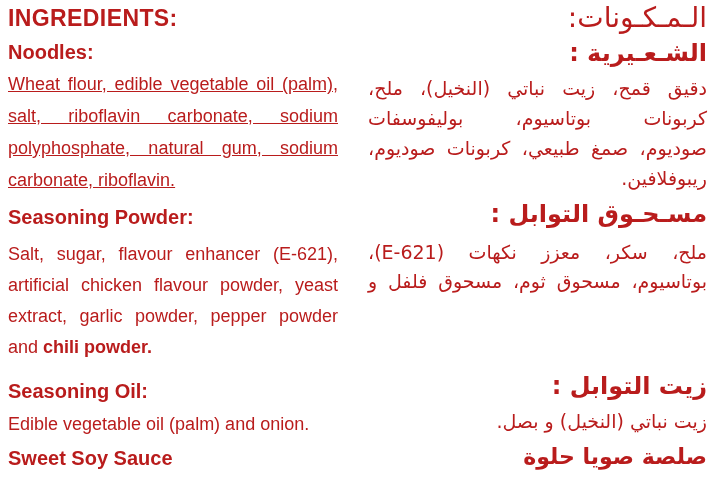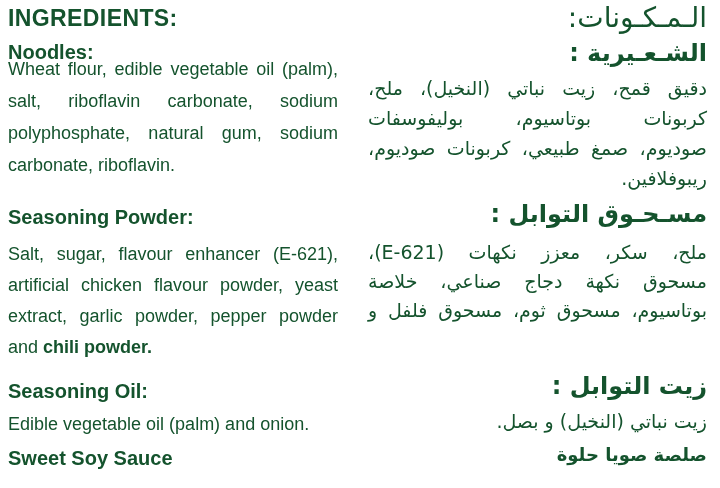--- a/index.html
+++ b/index.html
@@ -1,40 +1,40 @@
 <!DOCTYPE html>
 <html><head>
 <meta charset="utf-8">
 <style>
   html,body{margin:0;padding:0;background:#ffffff;}
   #label{
     position:relative;
     width:720px;height:488px;
     background:#ffffff;
-    color:#14532d;
+    color:#b91c1c;
     overflow:hidden;
   }
   
   .col-en{
     position:absolute;left:8px;top:0;width:330px;
     font-family:"Liberation Sans",sans-serif;
   }
   .en-title{
     position:absolute;left:0;top:5px;width:330px;
     font-size:23px;font-weight:bold;letter-spacing:.4px;
   }
   .en-h{
     position:absolute;left:0;width:330px;
     font-size:20px;font-weight:bold;
   }
   .en-p{
     position:absolute;left:0;width:330px;
     font-size:18px;
   }
-  .p1en{top:53px;line-height:32px;}
+  .p1en{top:68px;line-height:32px;text-decoration:underline;}
   .p2en{top:239px;line-height:31px;}
   .p3en{top:409px;line-height:30px;}
   
   .col-ar{
     position:absolute;left:368px;top:0;width:339px;
     direction:rtl;
     font-family:"DejaVu Sans",sans-serif;
   }
   .ar-title{
     position:absolute;right:0;top:1px;width:339px;
@@ -96,25 +96,24 @@
     <div class="ar-p p1ar">
       <div class="jline">دقيق قمح، زيت نباتي (النخيل)، ملح،</div>
       <div class="jline">كربونات بوتاسيوم، بوليفوسفات</div>
       <div class="jline">صوديوم، صمغ طبيعي، كربونات صوديوم،</div>
       <div class="rline">ريبوفلافين.</div>
     </div>
 
     <div class="ar-h" style="top:200px">مسـحـوق التوابل :</div>
     <div class="ar-p p2ar">
       <div class="jline">ملح، سكر، معزز نكهات (E-621)،</div>
-      <div class="jline">مسحوق نكهة دجاج صناعي، خلاصة</div>
       <div class="jline">بوتاسيوم، مسحوق ثوم، مسحوق فلفل و</div>
     </div>
 
     <div class="ar-h" style="top:372px">زيت التوابل :</div>
     <div class="ar-p p3ar">
       <div class="rline">زيت نباتي (النخيل) و بصل.</div>
     </div>
 
-    <div class="ar-h" style="top:444px;font-size:18px">صلصة صويا حلوة</div>
+    <div class="ar-h" style="top:444px;font-size:22px">صلصة صويا حلوة</div>
   </div>
 
 </div>
 
 </body></html>

